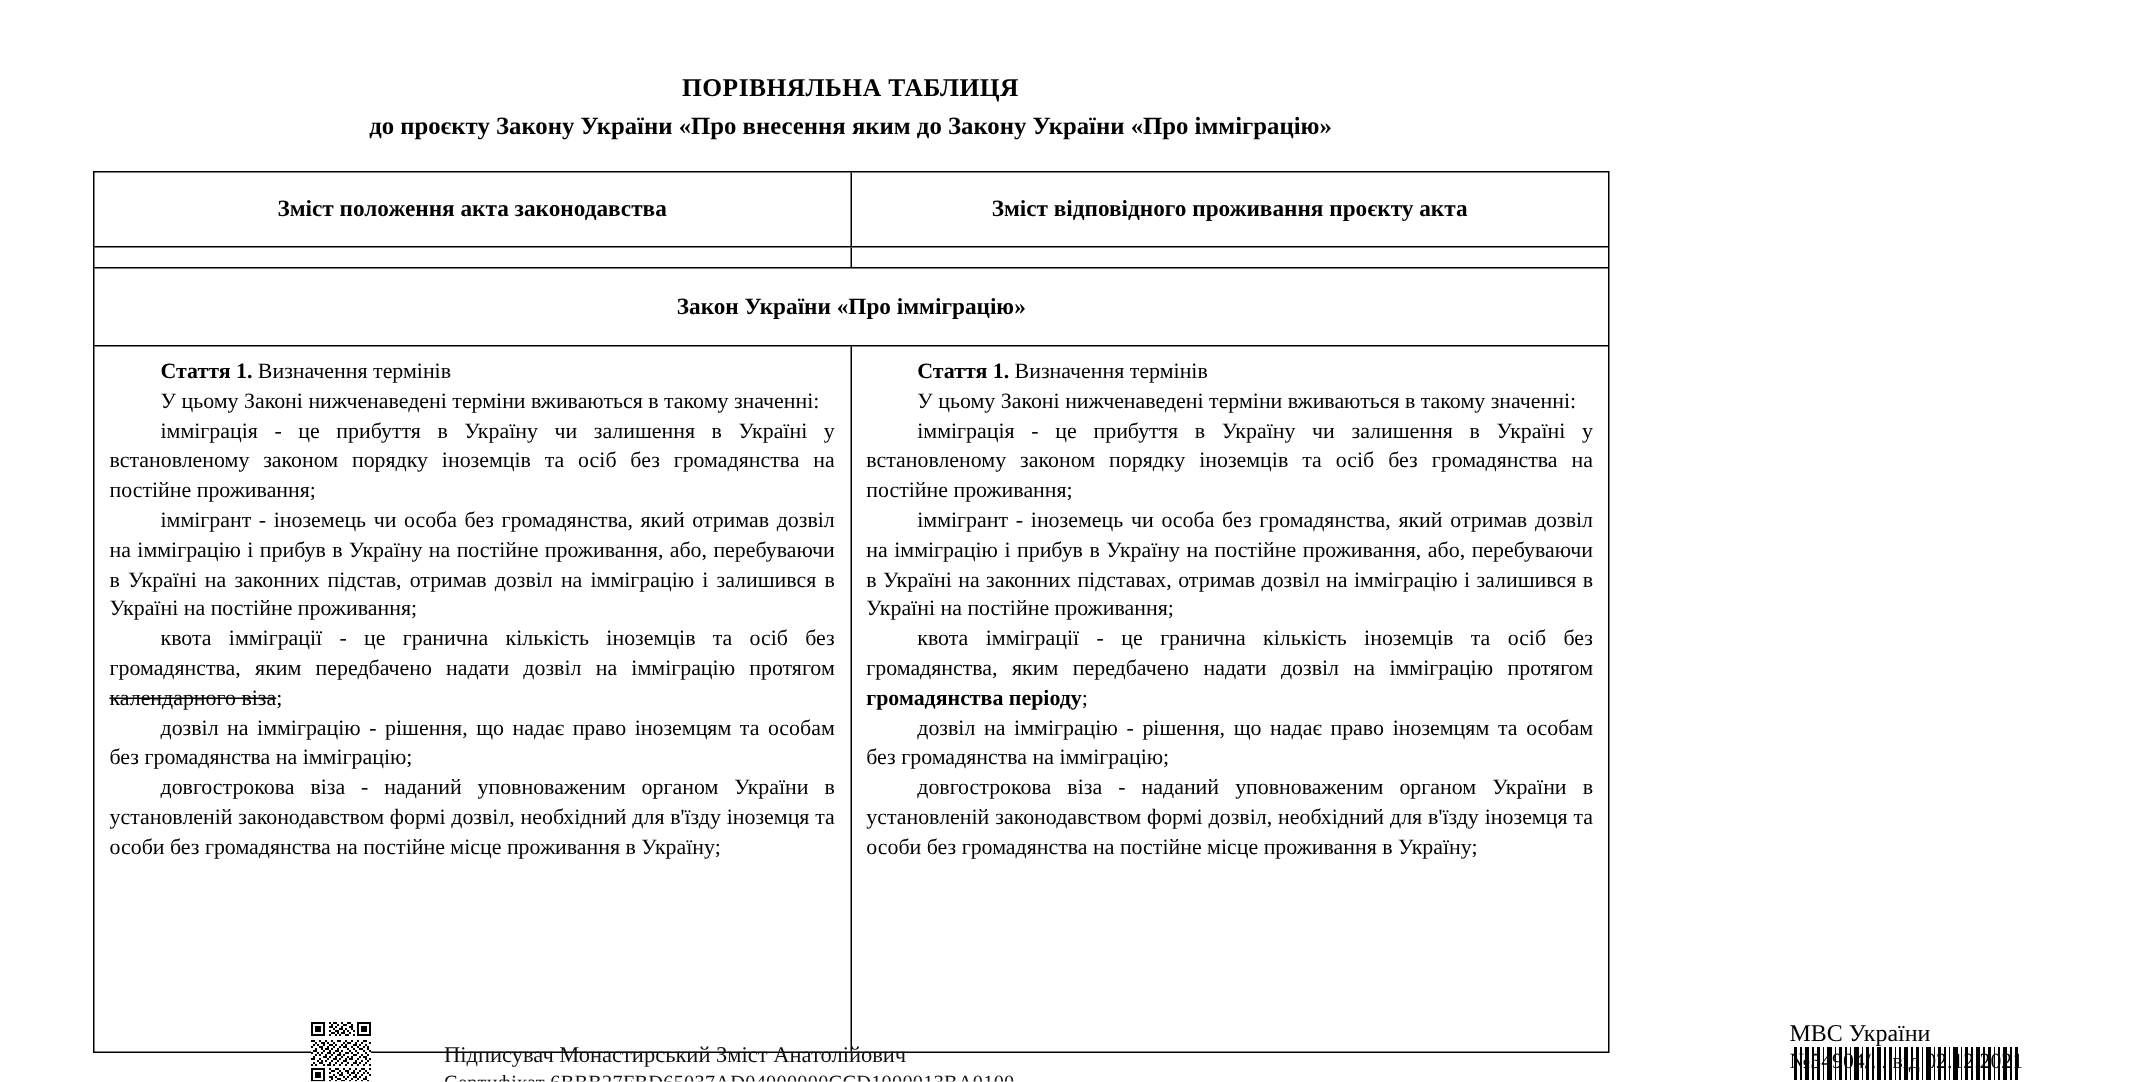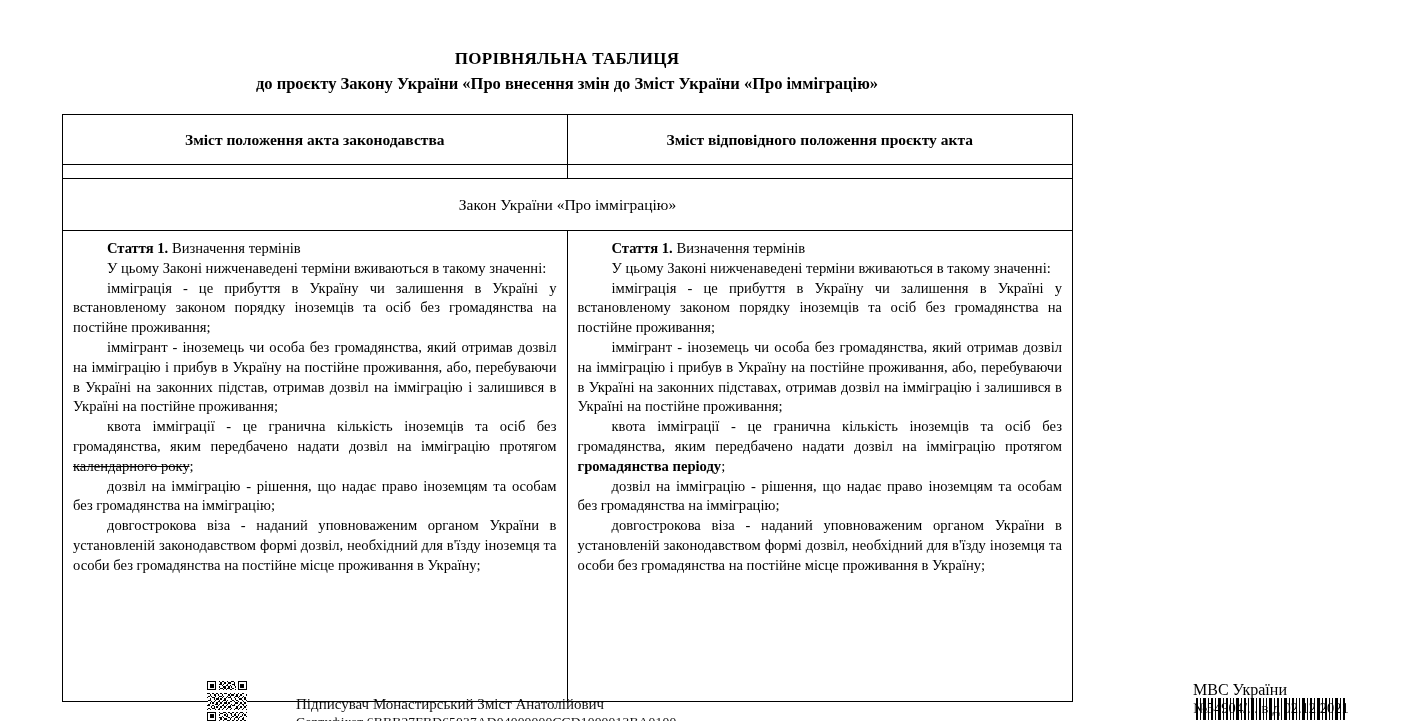--- a/index.html
+++ b/index.html
@@ -93,21 +93,21 @@
 
   .law-row {
     height: 52px;
     border-bottom: 1px solid #000;
     align-items: center;
     justify-content: center;
   }
   .law-title {
     width: 100%;
     text-align: center;
-    font-weight: normal;
+    font-weight: bold;
     font-size: 15.5px;
   }
 
   .body-row {
     min-height: 470px;
   }
   .body-cell {
     width: 50%;
     padding: 8px 10px 10px 10px;
     font-size: 14.6px;
@@ -171,47 +171,47 @@
   }
   .barcode svg { display: block; }
 </style>
 </head>
 <body>
 
 <div class="page">
 
   <div class="title-block">
     <div class="doc-title">ПОРІВНЯЛЬНА ТАБЛИЦЯ</div>
-    <div class="doc-subtitle">до проєкту Закону України  «Про внесення змін до Зміст України «Про імміграцію»</div>
+    <div class="doc-subtitle">до проєкту Закону України  «Про внесення яким до Закону України «Про імміграцію»</div>
   </div>
 
   <div class="table">
 
     <div class="row hdr-row">
       <div class="cell hdr-cell left">Зміст положення акта законодавства</div>
-      <div class="cell hdr-cell">Зміст відповідного положення проєкту акта</div>
+      <div class="cell hdr-cell">Зміст відповідного проживання проєкту акта</div>
     </div>
 
     <div class="row spacer-row">
       <div class="cell spacer-cell left"></div>
       <div class="cell spacer-cell"></div>
     </div>
 
     <div class="row law-row">
       <div class="law-title">Закон України «Про імміграцію»</div>
     </div>
 
     <div class="row body-row">
 
       <div class="cell body-cell left">
         <p class="para"><b>Стаття 1.</b><span> Визначення термінів</span></p>
         <p class="para">У цьому Законі нижченаведені терміни вживаються в такому значенні:</p>
         <p class="para">імміграція -  це  прибуття в Україну чи залишення в Україні у встановленому законом порядку іноземців та осіб без громадянства на постійне проживання;</p>
         <p class="para">іммігрант - іноземець чи особа без громадянства, який отримав дозвіл на імміграцію і прибув в Україну  на  постійне проживання, або,     перебуваючи  в  Україні  на  законних підстав, отримав дозвіл на імміграцію і залишився в Україні на постійне проживання;</p>
-        <p class="para"><span>квота імміграції - це гранична кількість іноземців та осіб без  громадянства,  яким   передбачено   надати  дозвіл  на імміграцію протягом </span><span class="strike">календарного року</span><span>;</span></p>
+        <p class="para"><span>квота імміграції - це гранична кількість іноземців та осіб без  громадянства,  яким   передбачено   надати  дозвіл  на імміграцію протягом </span><span class="strike">календарного віза</span><span>;</span></p>
         <p class="para">дозвіл   на   імміграцію - рішення, що надає право іноземцям та особам  без громадянства на імміграцію;</p>
         <p class="para">довгострокова  віза - наданий уповноваженим органом України в установленій   законодавством    формі    дозвіл, необхідний для в'їзду іноземця  та особи без громадянства на постійне місце проживання в Україну;</p>
       </div>
 
       <div class="cell body-cell">
         <p class="para"><b>Стаття 1.</b><span> Визначення термінів</span></p>
         <p class="para">У цьому Законі нижченаведені терміни вживаються в такому значенні:</p>
         <p class="para">імміграція - це прибуття в Україну чи залишення в Україні у встановленому законом  порядку  іноземців  та  осіб    без громадянства на постійне проживання;</p>
         <p class="para">іммігрант - іноземець  чи  особа  без  громадянства, який отримав дозвіл на імміграцію і прибув в Україну  на  постійне проживання, або,  перебуваючи в Україні на законних підставах, отримав дозвіл на імміграцію і залишився в Україні на постійне проживання;</p>
         <p class="para"><span>квота імміграції - це гранична кількість  іноземців  та  осіб без  громадянства,  яким   передбачено   надати  дозвіл  на імміграцію протягом </span><b>громадянства періоду</b><span>;</span></p>

